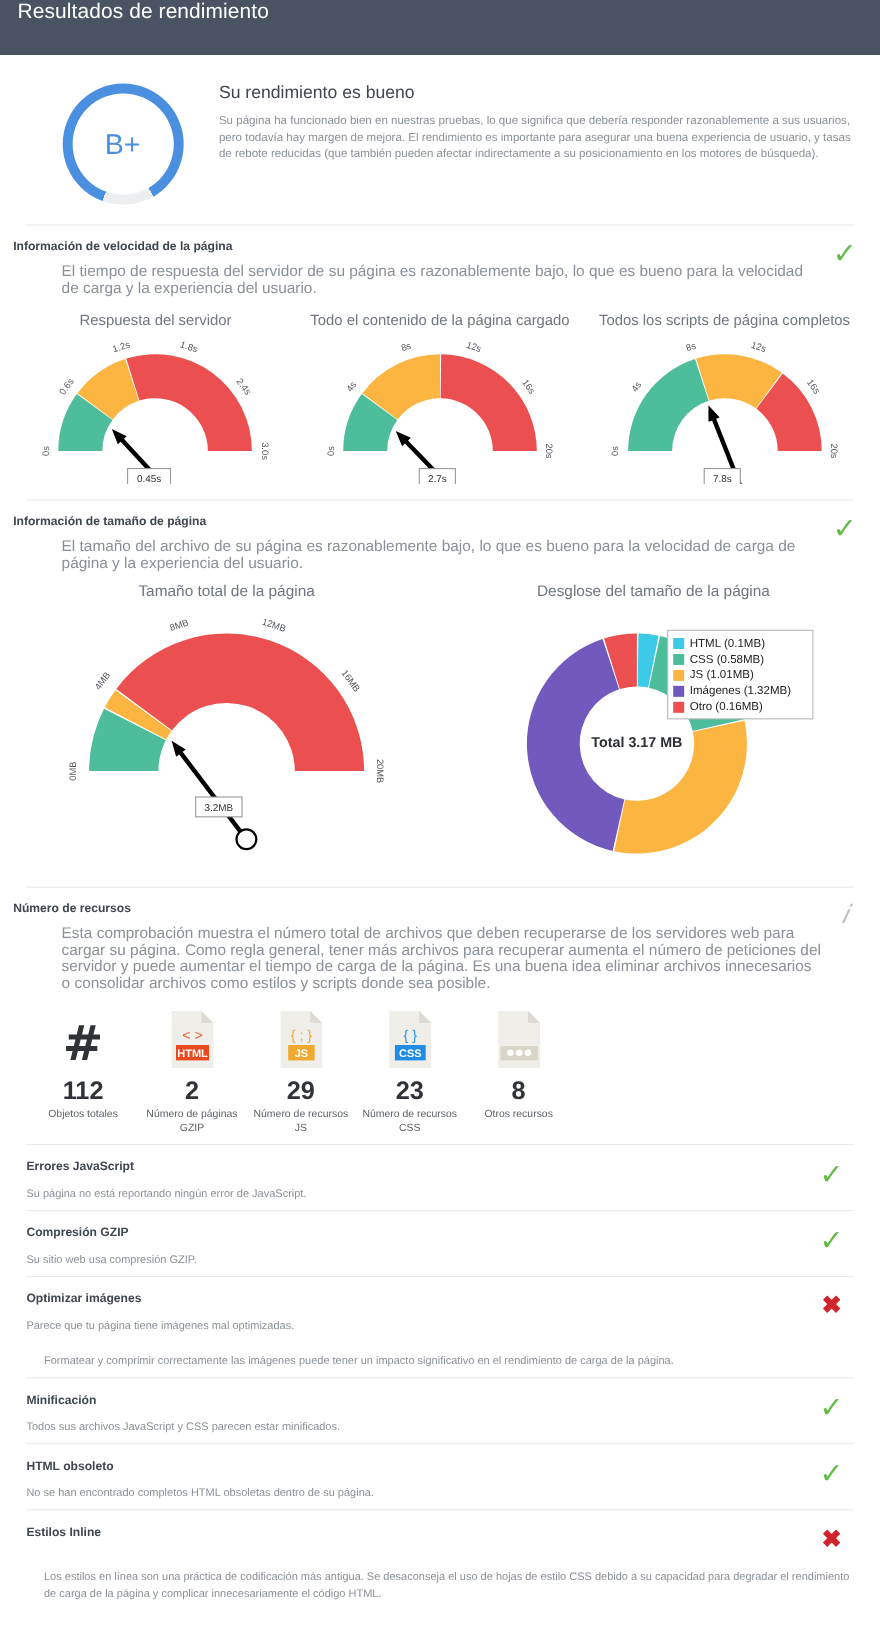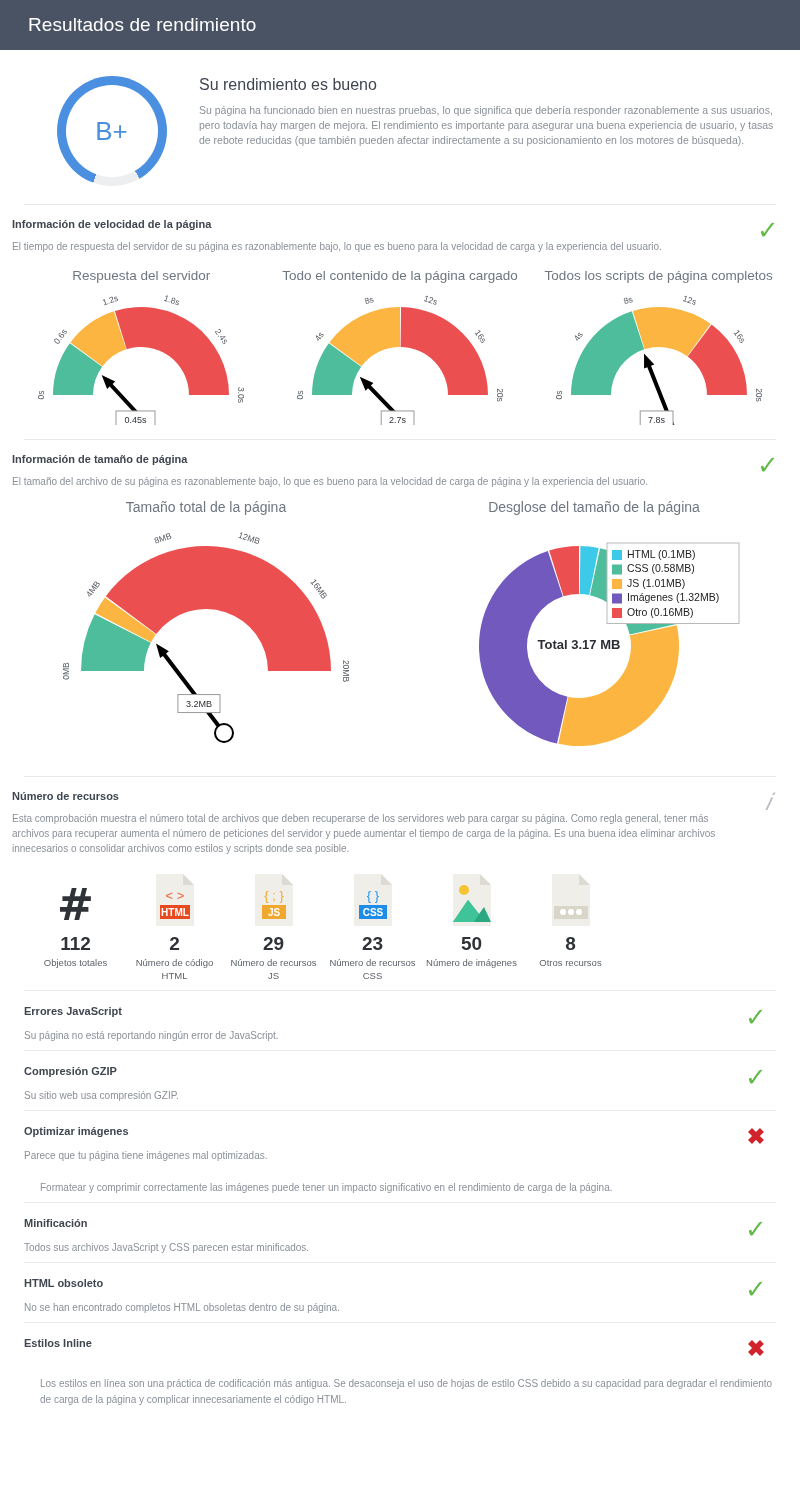--- a/index.html
+++ b/index.html
@@ -9,22 +9,22 @@
     font-family: "Liberation Sans", sans-serif;
     color: #3f4650;
   }
   .page { width: 800px; min-height: 1500px; position: relative; background:#fff; }
 
   
   .topbar {
     height: 50px;
     background: #4a5364;
     display: flex;
-    align-items: center;
-    padding-left: 28px;
+    align-items: flex-start;
+    padding-left: 16px;
   }
   .topbar-title {
     color: #ffffff;
     font-size: 19px;
     font-weight: 400;
     letter-spacing: .1px;
   }
 
   
   .summary {
@@ -80,23 +80,24 @@
     padding-top: 13px;
   }
   .sec-head-main { flex: 1; }
   .sec-title {
     font-size: 11px;
     font-weight: bold;
     color: #3f4650;
     margin-bottom: 9px;
   }
   .sec-desc {
-    font-size: 10px;
+    font-size: 14px;
     line-height: 15px;
     color: #8a9099;
+    margin-left: 44px;
   }
   .status {
     width: 40px; text-align: center; font-size: 26px; line-height: 20px;
     padding-top: 2px;
   }
   .status.ok { color: #62bb46; }
   .status.bad { color: #d0232b; font-size: 22px; font-weight: bold;}
   .status.info { color: #b9bdc3; font-size: 24px; font-family: "Liberation Serif", serif; font-style: italic; }
 
   
@@ -113,21 +114,21 @@
   .size-cell { flex: 1; text-align: center; }
   .size-title { font-size: 14px; color: #6f7680; margin-bottom: 6px; }
 
   
   .res-row {
     display: flex;
     padding: 16px 8px 8px 14px;
   }
   .res-item { width: 99px; text-align: center; }
   .res-icon { height: 56px; display: flex; align-items: flex-end; justify-content: center; }
-  .res-count { font-size: 19px; font-weight: bold; color: #2f3338; margin-top: 5px; }
+  .res-count { font-size: 23px; font-weight: bold; color: #2f3338; margin-top: 5px; }
   .res-label { font-size: 9.5px; color: #5c6269; line-height: 13px; margin-top: 1px; }
   .hash {
     font-size: 44px; font-weight: bold; color: #2f3338;
     font-family: "DejaVu Sans", sans-serif; line-height: 46px;
   }
 
   
   .check { padding: 14px 24px 6px 24px; }
   .check-inner { display: flex; align-items: flex-start; }
   .check-main { flex: 1; }
@@ -320,21 +321,21 @@
         <div class="res-icon">
           <svg width="46" height="56" viewBox="0 0 46 56">
             <path d="M4 2 H31 L42 13 V54 H4 Z" fill="#efeee9"></path>
             <path d="M31 2 L42 13 H31 Z" fill="#dcdad2"></path>
             <text x="23" y="28" text-anchor="middle" font-size="13" fill="#e8643a" font-family="Liberation Sans, sans-serif">&lt; &gt;</text>
             <rect x="8" y="33" width="30" height="14" fill="#e8491f"></rect>
             <text x="23" y="44" text-anchor="middle" font-size="10" fill="#ffffff" font-weight="bold" font-family="Liberation Sans, sans-serif">HTML</text>
           </svg>
         </div>
         <div class="res-count">2</div>
-        <div class="res-label">Número de código HTML</div>
+        <div class="res-label">Número de páginas GZIP</div>
       </div>
 
       <div class="res-item">
         <div class="res-icon">
           <svg width="46" height="56" viewBox="0 0 46 56">
             <path d="M4 2 H31 L42 13 V54 H4 Z" fill="#efeee9"></path>
             <path d="M31 2 L42 13 H31 Z" fill="#dcdad2"></path>
             <text x="23" y="28" text-anchor="middle" font-size="13" fill="#f0a92e" font-family="Liberation Sans, sans-serif">{ ; }</text>
             <rect x="11" y="33" width="24" height="14" fill="#f0a92e"></rect>
             <text x="23" y="44" text-anchor="middle" font-size="10" fill="#ffffff" font-weight="bold" font-family="Liberation Sans, sans-serif">JS</text>
@@ -351,33 +352,20 @@
             <path d="M31 2 L42 13 H31 Z" fill="#dcdad2"></path>
             <text x="23" y="28" text-anchor="middle" font-size="13" fill="#2196f3" font-family="Liberation Sans, sans-serif">{ }</text>
             <rect x="9" y="33" width="28" height="14" fill="#1f8ce8"></rect>
             <text x="23" y="44" text-anchor="middle" font-size="10" fill="#ffffff" font-weight="bold" font-family="Liberation Sans, sans-serif">CSS</text>
           </svg>
         </div>
         <div class="res-count">23</div>
         <div class="res-label">Número de recursos CSS</div>
       </div>
 
-      <div class="res-item">
-        <div class="res-icon">
-          <svg width="46" height="56" viewBox="0 0 46 56">
-            <path d="M4 2 H31 L42 13 V54 H4 Z" fill="#efeee9"></path>
-            <path d="M31 2 L42 13 H31 Z" fill="#dcdad2"></path>
-            <circle cx="15" cy="18" r="5" fill="#f5c431"></circle>
-            <path d="M4 50 L19 28 L30 42 L35 35 L42 50 Z" fill="#2aa882"></path>
-            <path d="M4 50 L19 28 L30 42 L25 50 Z" fill="#3fc49a"></path>
-          </svg>
-        </div>
-        <div class="res-count">50</div>
-        <div class="res-label">Número de imágenes</div>
-      </div>
 
       <div class="res-item">
         <div class="res-icon">
           <svg width="46" height="56" viewBox="0 0 46 56">
             <path d="M4 2 H31 L42 13 V54 H4 Z" fill="#efeee9"></path>
             <path d="M31 2 L42 13 H31 Z" fill="#dcdad2"></path>
             <rect x="6" y="34" width="34" height="13" fill="#d9d5c8"></rect>
             <circle cx="15" cy="40" r="3" fill="#ffffff"></circle>
             <circle cx="23" cy="40" r="3" fill="#ffffff"></circle>
             <circle cx="31" cy="40" r="3" fill="#ffffff"></circle>

